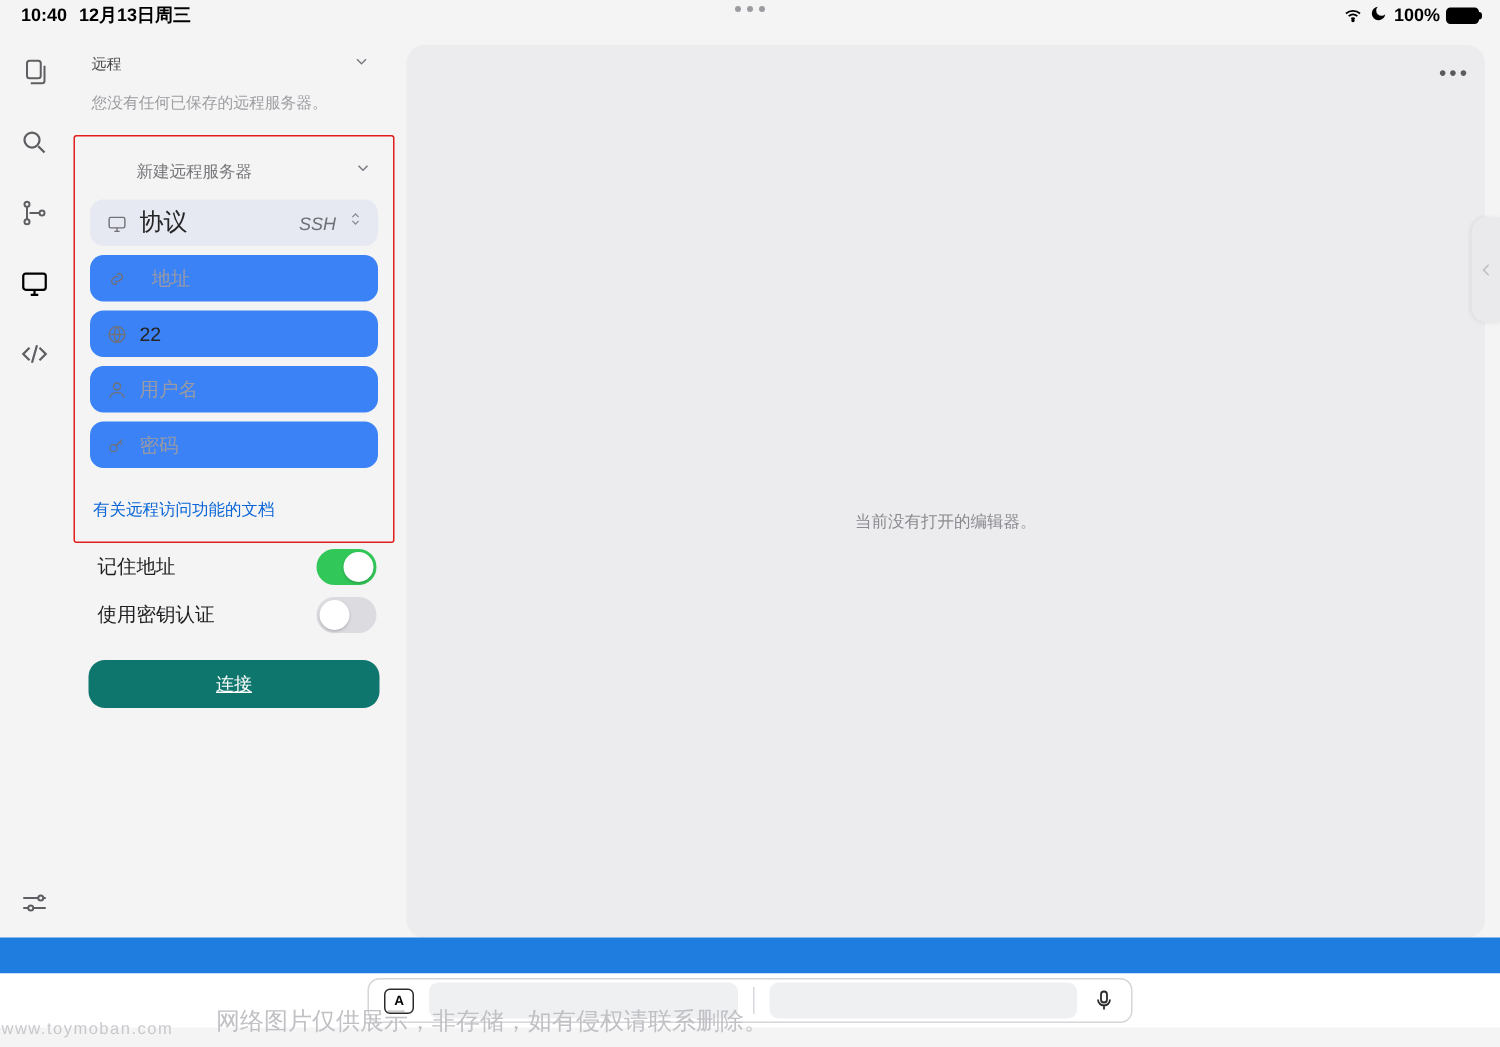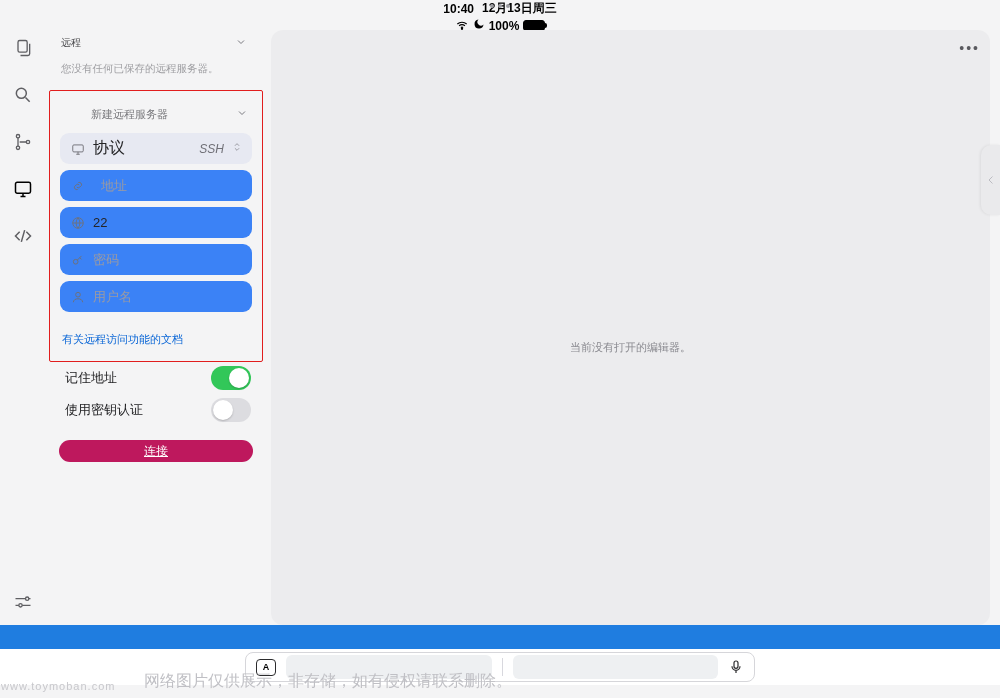--- a/index.html
+++ b/index.html
@@ -1,20 +1,20 @@
 <!DOCTYPE html>
 <html><head>
 <meta charset="utf-8">
 <style>
 * { margin:0; padding:0; box-sizing:border-box; font-family:-apple-system,"PingFang SC","Helvetica Neue",sans-serif; -webkit-font-smoothing:antialiased; }
 html,body { width:1000px; height:698px; overflow:hidden; }
 body { background:#f4f4f5; position:relative; }
 
 
-.status-bar { position:absolute; top:0; left:0; right:0; height:20px; display:flex; align-items:center; justify-content:space-between; padding:0 14px; font-size:12px; font-weight:600; color:#000;flex-direction:column; }
+.status-bar { position:absolute; top:0; left:0; right:0; height:20px; display:flex; align-items:center; justify-content:space-between; padding:0 14px; font-size:12px; font-weight:600; color:#000; }
 .status-left { display:flex; gap:8px; align-items:center; }
 .status-right { display:flex; gap:4px; align-items:center; }
 .status-dots { position:absolute; left:50%; top:4px; transform:translateX(-50%); display:flex; gap:4px; }
 .status-dots span { width:4px; height:4px; background:#9b9ba0; border-radius:50%; }
 .battery { width:22px; height:11px; border:1px solid #000; border-radius:3px; position:relative; background:#000; }
 .battery::after { content:""; position:absolute; right:-3px; top:2px; width:2px; height:5px; background:#000; border-radius:0 2px 2px 0; }
 
 
 .app { position:absolute; top:20px; left:0; right:0; height:605px; display:flex; }
 .activity-bar { width:45px; background:#f4f4f5; display:flex; flex-direction:column; align-items:center; padding-top:17px; gap:25px; position:relative; }
@@ -44,21 +44,21 @@
 
 .toggle-row { display:flex; justify-content:space-between; align-items:center; padding:6px 2px 6px 6px; height:32px; }
 .toggle-label { font-size:13px; color:#1e1e20; }
 .toggle { width:40px; height:24px; border-radius:12px; position:relative; cursor:pointer; }
 .toggle .knob { width:20px; height:20px; background:#fff; border-radius:50%; position:absolute; top:2px; box-shadow:0 1px 2px rgba(0,0,0,0.2); }
 .toggle.off { background:#dcdce0; }
 .toggle.off .knob { left:2px; }
 .toggle.on { background:#32c759; }
 .toggle.on .knob { right:2px; }
 
-.connect-btn { background:#be185d; color:#fff; width:100%; height:22px; border:none; border-radius:11px; font-size:12px; margin-top:14px; cursor:pointer;text-decoration:underline; }
+.connect-btn { background:#0f766e; color:#fff; width:100%; height:32px; border:none; border-radius:11px; font-size:12px; margin-top:14px; cursor:pointer;text-decoration:underline; }
 
 .editor { flex:1; margin:10px 10px 0 0; background:#ececee; border-radius:12px; position:relative; }
 .editor-more { position:absolute; top:10px; right:10px; letter-spacing:2px; color:#5a5a5f; font-size:14px; }
 .editor-msg { position:absolute; top:310px; left:0; right:0; text-align:center; font-size:11px; color:#8a8a90; }
 
 .side-handle { position:absolute; right:0; top:145px; width:19px; height:70px; background:#eaeaec; border-radius:10px 0 0 10px; display:flex; align-items:center; justify-content:center; color:#bcbcc2; box-shadow:-1px 0 3px rgba(0,0,0,0.07); }
 
 
 .blue-strip { position:absolute; left:0; right:0; top:625px; height:24px; background:#1f7de0; }
 .input-bar { position:absolute; left:0; right:0; top:649px; height:36px; display:flex; align-items:center; justify-content:center; gap:8px; background:#fff; }
@@ -186,35 +186,35 @@
               <circle cx="12" cy="12" r="9"></circle>
               <path d="M3 12h18M12 3a14 14 0 010 18M12 3a14 14 0 000 18"></path>
             </svg>
           </span>
         <input class="r-input" style="color: rgb(37, 37, 39);" value="22">
       </div>
 
       <div class="form-row">
         <span class="r-icon">
             <svg viewBox="0 0 24 24" fill="none" stroke="currentColor" stroke-width="1.6">
+              <circle cx="12" cy="8" r="4"></circle>
+              <path d="M4 21c0-4 4-6 8-6s8 2 8 6"></path>
+            </svg>
+          </span>
+        <input class="r-input" placeholder="用户名" style="">
+      </div>
+
+      <div class="form-row">
+        <span class="r-icon">
+            <svg viewBox="0 0 24 24" fill="none" stroke="currentColor" stroke-width="1.6">
               <circle cx="8" cy="15" r="4"></circle>
               <path d="M11 12l7-7M15 8l3 3"></path>
             </svg>
           </span>
         <input class="r-input" type="password" placeholder="密码" style="">
-      </div>
-
-      <div class="form-row">
-        <span class="r-icon">
-            <svg viewBox="0 0 24 24" fill="none" stroke="currentColor" stroke-width="1.6">
-              <circle cx="12" cy="8" r="4"></circle>
-              <path d="M4 21c0-4 4-6 8-6s8 2 8 6"></path>
-            </svg>
-          </span>
-        <input class="r-input" placeholder="用户名" style="">
       </div>
 
       <a class="doc-link">有关远程访问功能的文档</a>
     </div>
 
     <div class="toggle-row">
       <span class="toggle-label">记住地址</span>
       <div class="toggle on">
           <div class="knob"></div>
         </div>

